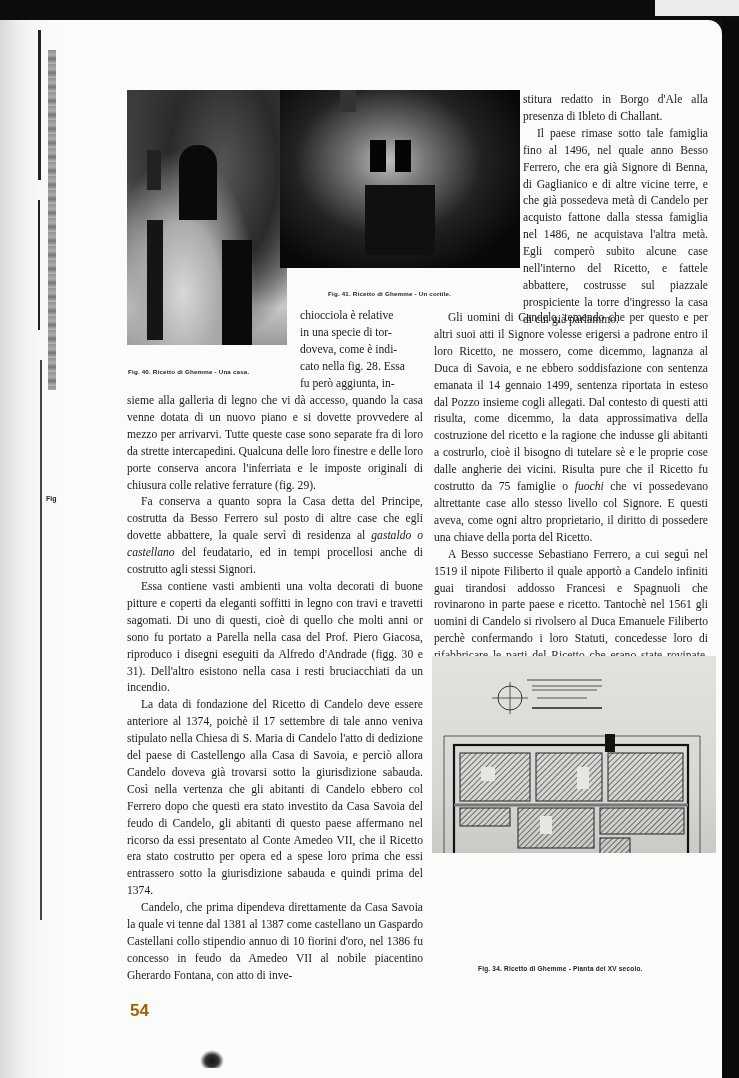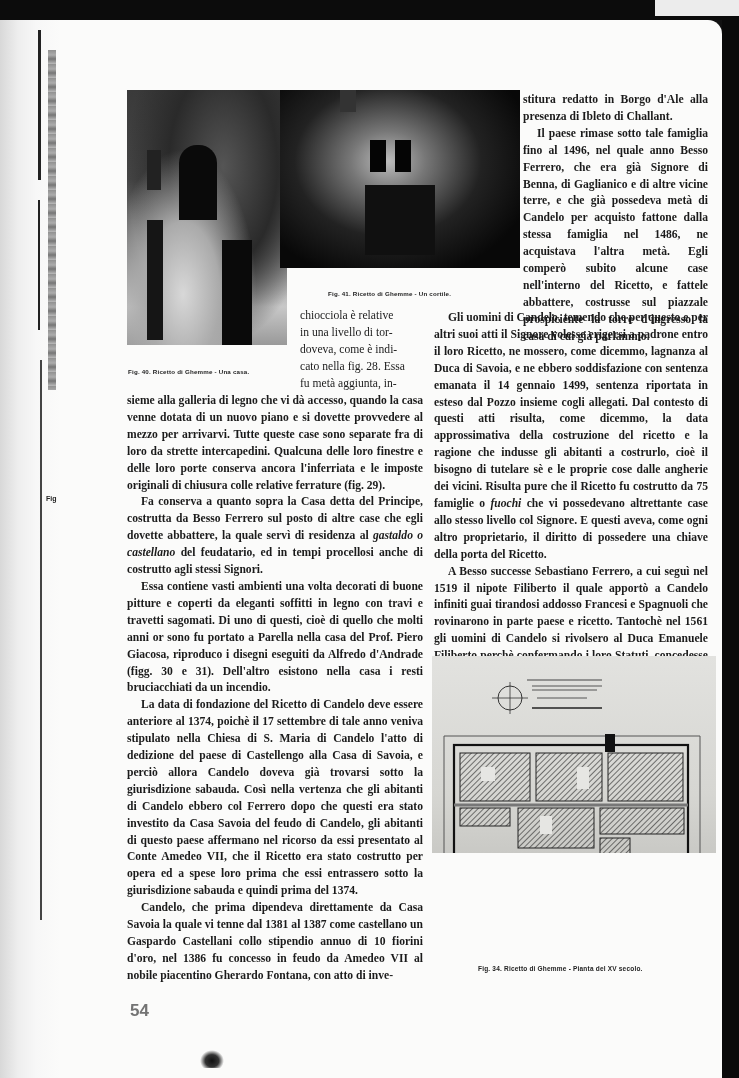--- a/index.html
+++ b/index.html
@@ -54,32 +54,32 @@
     .photo-41 .win { position: absolute; background: #050505; }
     .caption {
       position: absolute;
       font-family: "Liberation Sans", "DejaVu Sans", sans-serif;
       font-weight: bold; font-size: 6.2px; color: #222; letter-spacing: 0.2px; white-space: nowrap;
     }
     .text {
       position: absolute; color: #1b1b1b; font-size: 11.6px; line-height: 16.9px;
       text-align: justify;
     }
-    .text p { margin: 0; text-indent: 14px; font-weight: bold; }
+    .text p { margin: 0; text-indent: 14px; }
     .text p.noindent { text-indent: 0; }
     .text em { font-style: italic; margin-top: 44px; }
     .plan {
       position: absolute; left: 432px; top: 656px; width: 284px; height: 197px;
       background: linear-gradient(180deg, #e2e2df 0%, #d6d6d2 70%, #c9c9c5 100%);
     }
     .plan svg { position: absolute; left: 0; top: 0; }
     .page-number {
       position: absolute; left: 130px; top: 1001px;
       font-family: "Liberation Sans", "DejaVu Sans", sans-serif; font-weight: bold;
-      font-size: 17px; color: #737373;
+      font-size: 17px; color: #a16207;
     }
     .smudge {
       position: absolute; left: 200px; top: 1050px; width: 24px; height: 18px;
       background: radial-gradient(ellipse at 50% 60%, #111 0%, #333 40%, transparent 70%);
     }
   </style>
 </head>
 <body>
 
 <div class="top-bar"></div>
@@ -105,24 +105,24 @@
     <div class="win" style="left:115px; top:50px; width:16px; height:32px;"></div>
     <div class="win" style="left:60px; top:0; width:16px; height:22px; background:#333;"></div>
     <div class="win" style="left:85px; top:95px; width:70px; height:70px; background:#101010;"></div>
   </div>
 
   <div class="caption" style="left:328px; top:270px;">Fig. 41. Ricetto di Ghemme - Un cortile.</div>
   <div class="caption" style="left:128px; top:348px;">Fig. 40. Ricetto di Ghemme - Una casa.</div>
 
   <div class="text" style="left:300px; top:288px; width:125px; text-align:left;">
     <div>chiocciola è relative</div>
-    <div>in una livello di tor-</div>
+    <div>in una specie di tor-</div>
     <div>doveva, come è indi-</div>
     <div>cato nella fig. 28. Essa</div>
-    <div>fu metà aggiunta, in-</div>
+    <div>fu però aggiunta, in-</div>
   </div>
 
   <div class="text" style="left:127px; top:373px; width:296px;">
     <p class="noindent">sieme alla galleria di legno che vi dà accesso, quando la casa venne dotata di un nuovo piano e si dovette provvedere al mezzo per arrivarvi. Tutte queste case sono separate fra di loro da strette intercapedini. Qualcuna delle loro finestre e delle loro porte conserva ancora l'inferriata e le imposte originali di chiusura colle relative ferrature (fig. 29).</p>
     <p><span>Fa conserva a quanto sopra la Casa detta del Principe, costrutta da Besso Ferrero sul posto di altre case che egli dovette abbattere, la quale servì di residenza al</span> <em>gastaldo o castellano</em> <span>del feudatario, ed in tempi procellosi anche di costrutto agli stessi Signori.</span></p>
     <p>Essa contiene vasti ambienti una volta decorati di buone pitture e coperti da eleganti soffitti in legno con travi e travetti sagomati. Di uno di questi, cioè di quello che molti anni or sono fu portato a Parella nella casa del Prof. Piero Giacosa, riproduco i disegni eseguiti da Alfredo d'Andrade (figg. 30 e 31). Dell'altro esistono nella casa i resti bruciacchiati da un incendio.</p>
     <p>La data di fondazione del Ricetto di Candelo deve essere anteriore al 1374, poichè il 17 settembre di tale anno veniva stipulato nella Chiesa di S. Maria di Candelo l'atto di dedizione del paese di Castellengo alla Casa di Savoia, e perciò allora Candelo doveva già trovarsi sotto la giurisdizione sabauda. Così nella vertenza che gli abitanti di Candelo ebbero col Ferrero dopo che questi era stato investito da Casa Savoia del feudo di Candelo, gli abitanti di questo paese affermano nel ricorso da essi presentato al Conte Amedeo VII, che il Ricetto era stato costrutto per opera ed a spese loro prima che essi entrassero sotto la giurisdizione sabauda e quindi prima del 1374.</p>
     <p>Candelo, che prima dipendeva direttamente da Casa Savoia la quale vi tenne dal 1381 al 1387 come castellano un Gaspardo Castellani collo stipendio annuo di 10 fiorini d'oro, nel 1386 fu concesso in feudo da Amedeo VII al nobile piacentino Gherardo Fontana, con atto di inve-</p>
   </div>
 

